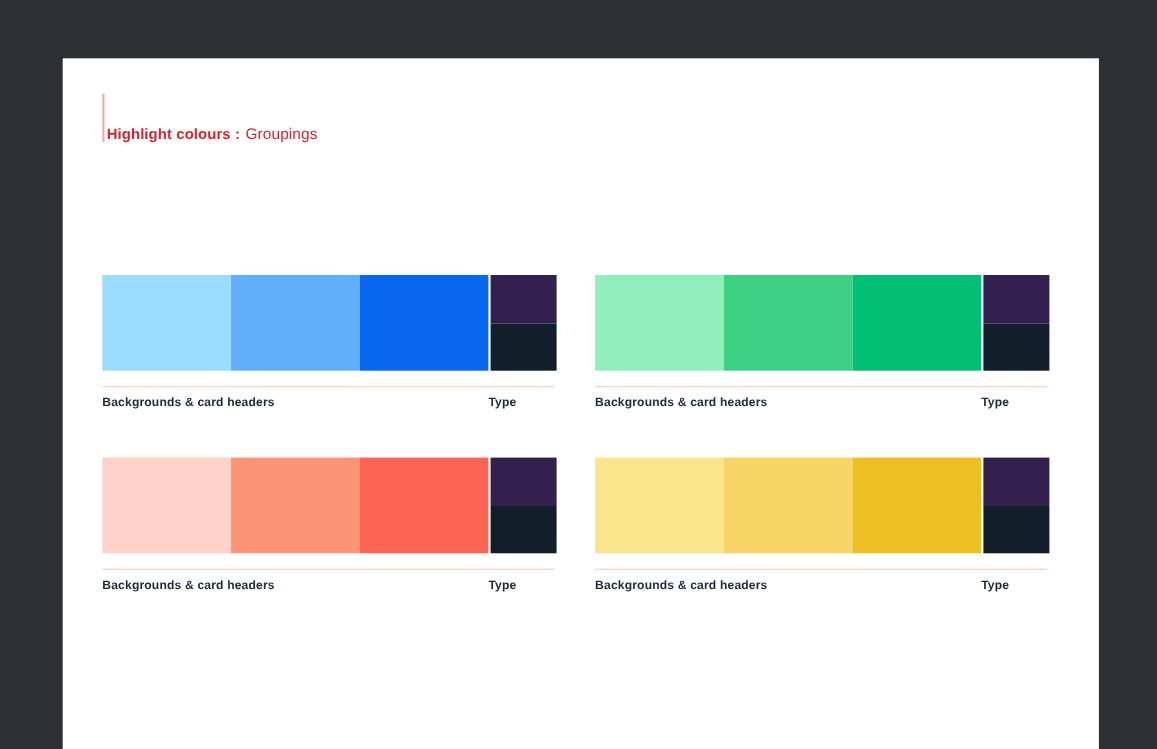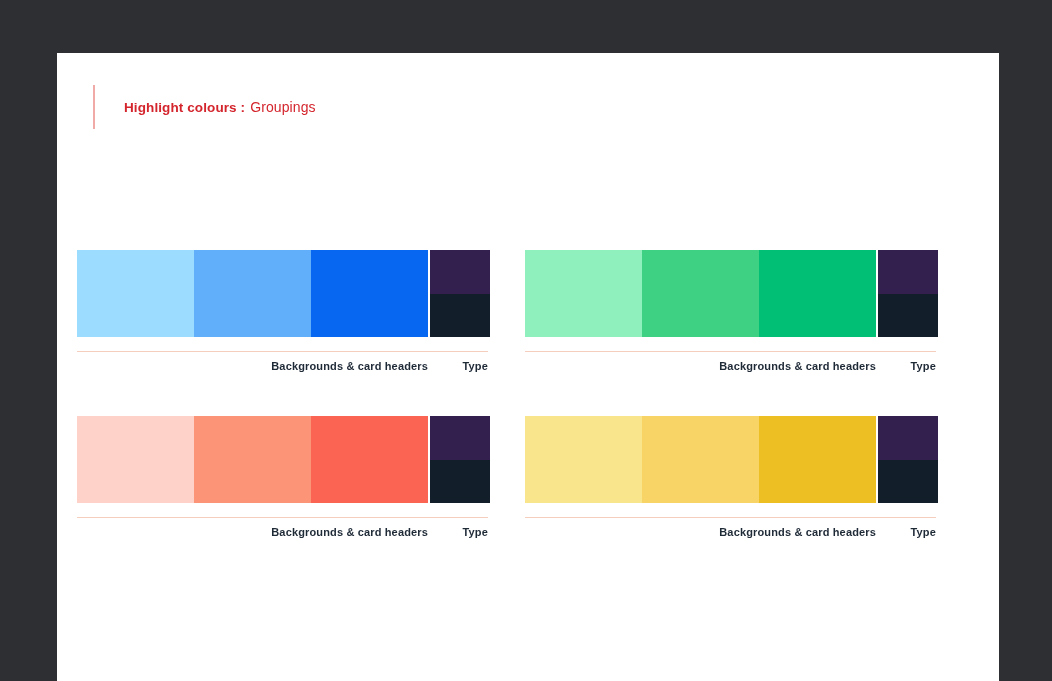--- a/index.html
+++ b/index.html
@@ -14,22 +14,22 @@
     position: absolute;
     left: 57px; top: 53px;
     width: 942px; height: 628px;
     background: var(--panel-bg, #FFFFFF);
   }
 
   .header {
     position: absolute;
     left: 36px; top: 32px;
     height: 44px;
-    display: flex; align-items: center;
-    padding-left: 31px;
+    display: flex; align-items: flex-end;
+    padding-left: 4px;
   }
   .accent-line {
     position: absolute;
     left: 0; top: 0; bottom: 0;
     width: 2px;
     background: var(--accent-line, #F0ABA8);
   }
   .header-title {
     font-size: 13.5px;
     font-weight: bold;
@@ -39,26 +39,25 @@
   .header-subtitle {
     font-size: 14px;
     font-weight: normal;
     color: var(--accent-red, #D4252D);
     margin-left: 5px;
     letter-spacing: 0.1px;
   }
 
   .palette-grid {
     position: absolute;
-    left: 20px; top: 197px;
+    left: 36px; top: 197px;
     display: grid;
     grid-template-columns: 413px 413px;
     column-gap: 35px;
     row-gap: 44px;
-    text-align: right;
   }
 
   .group { width: 413px; }
   .swatch-row { display: flex; height: 87px; }
   .main-swatches { display: flex; width: 351px; height: 87px; }
   .swatch { flex: 1; height: 87px; }
   .type-col {
     width: 60px; height: 87px;
     margin-left: 2px;
     display: flex; flex-direction: column;

